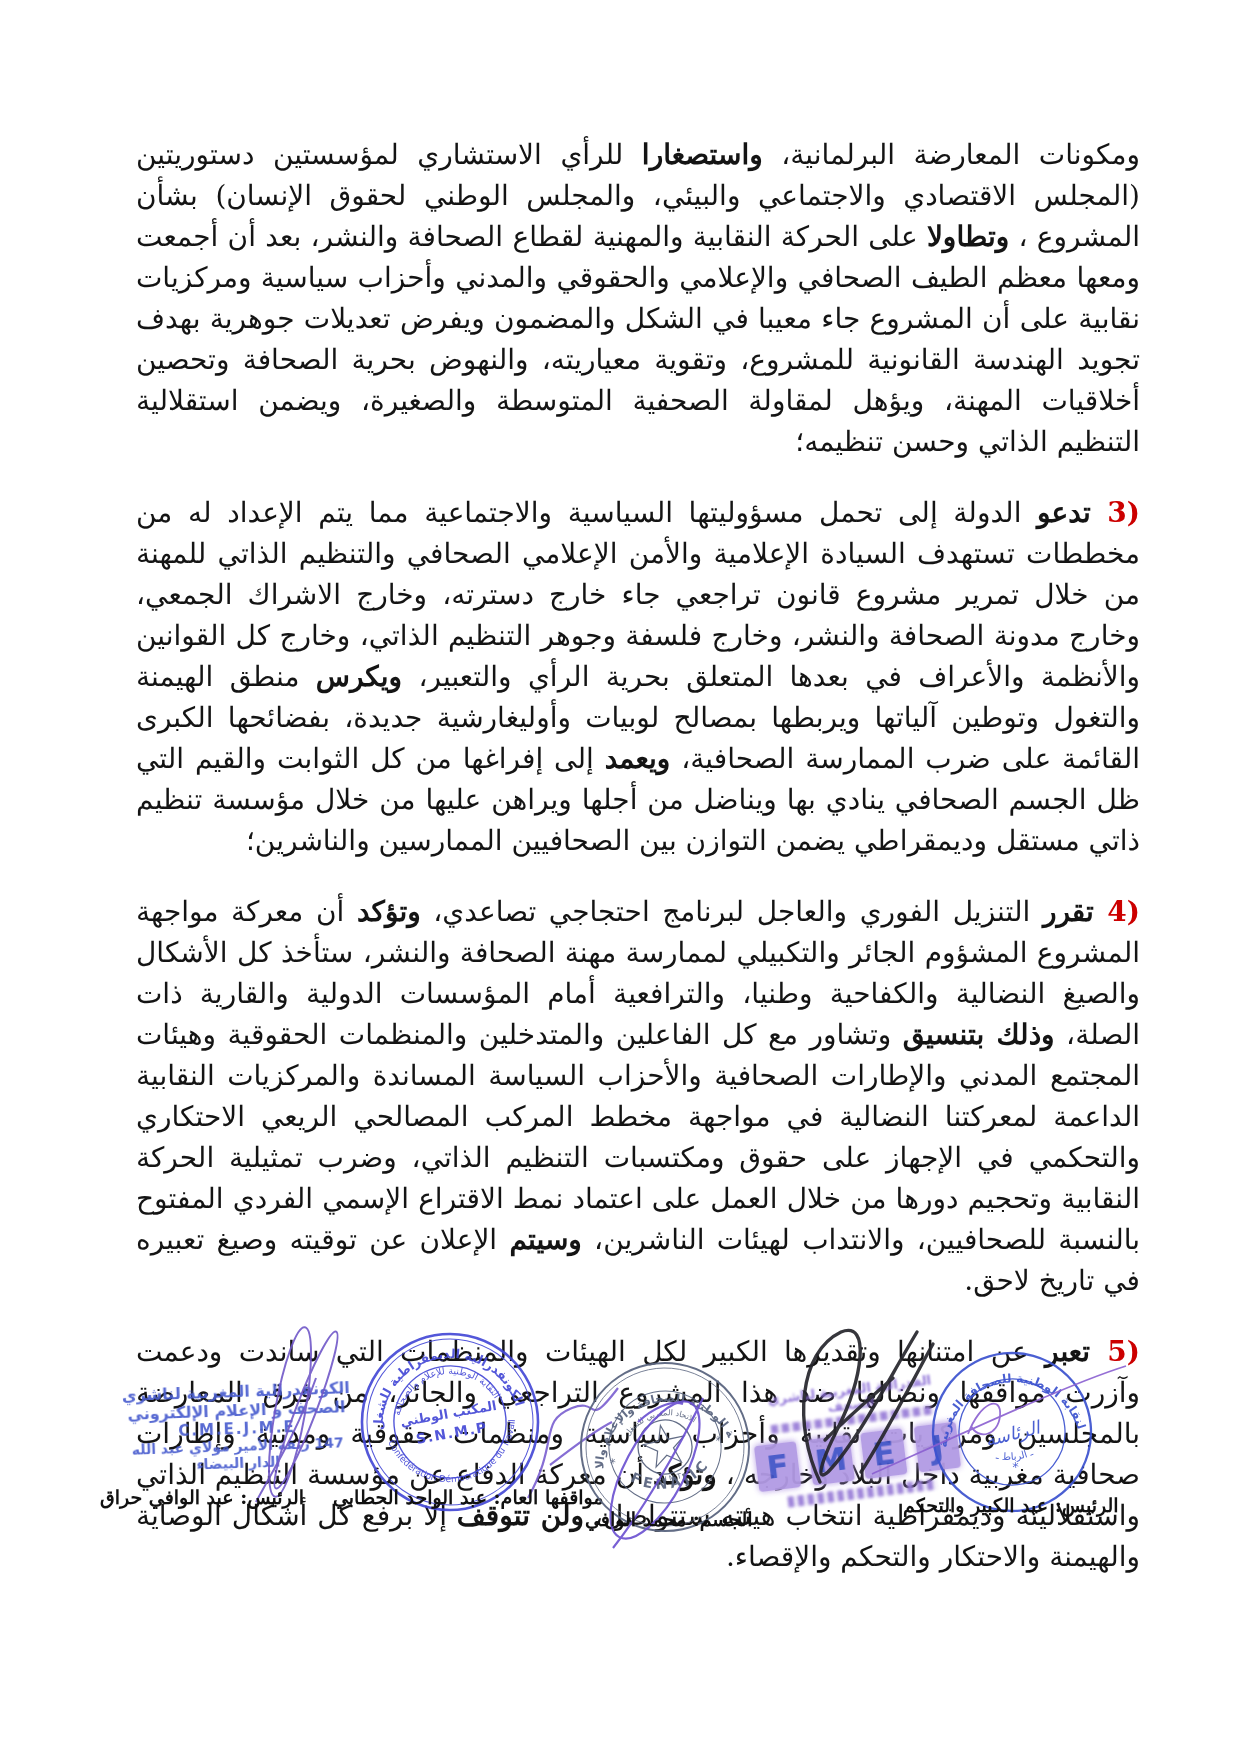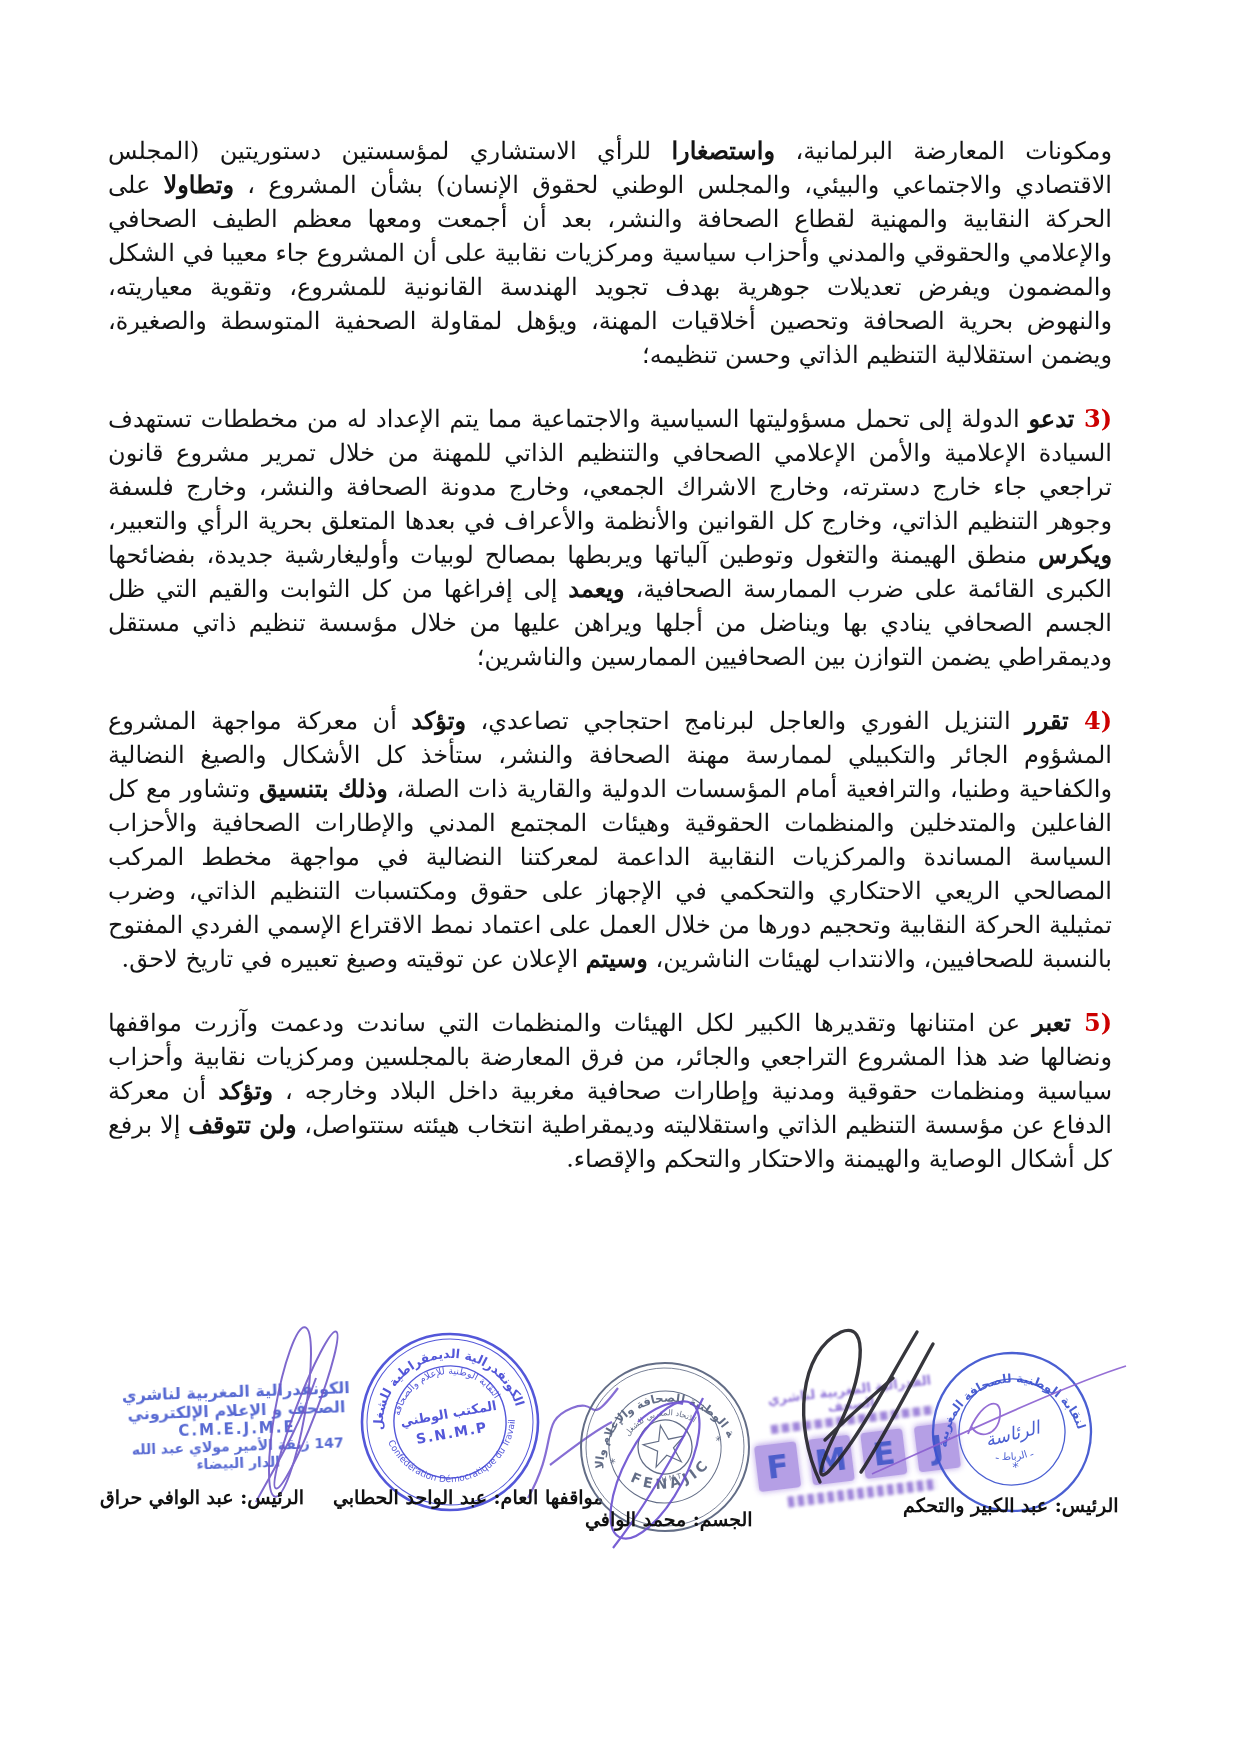--- a/index.html
+++ b/index.html
@@ -1,21 +1,21 @@
 <!DOCTYPE html>
 <html lang="ar" dir="rtl"><head>
 <meta charset="utf-8">
 <style>
   html,body{margin:0;padding:0;background:#e8e8e8;}
   .page{position:relative;width:1240px;height:1755px;background:#ffffff;overflow:hidden;margin:0 auto;}
   .body-text{
-    position:absolute; right:128px; top:134px; width:1004px;
+    position:absolute; right:100px; top:134px; width:1004px;
     direction:rtl; text-align:justify;
     font-family:"DejaVu Serif", serif;
-    font-size:24px; line-height:34px; color:#141414;
+    font-size:28px; line-height:41px; color:#141414;
   }
   .para{margin:0 0 30px 0; padding:0;}
   .para span.b{font-weight:bold;}
   .para span.red{color:#cc0000;font-weight:bold;}
   .sign-area{position:absolute;left:0;top:1320px;width:1240px;height:300px;}
   .cap{
     position:absolute; direction:rtl; white-space:nowrap;
     font-family:"DejaVu Serif", serif; font-weight:bold;
     font-size:19px; color:#111;
   }

